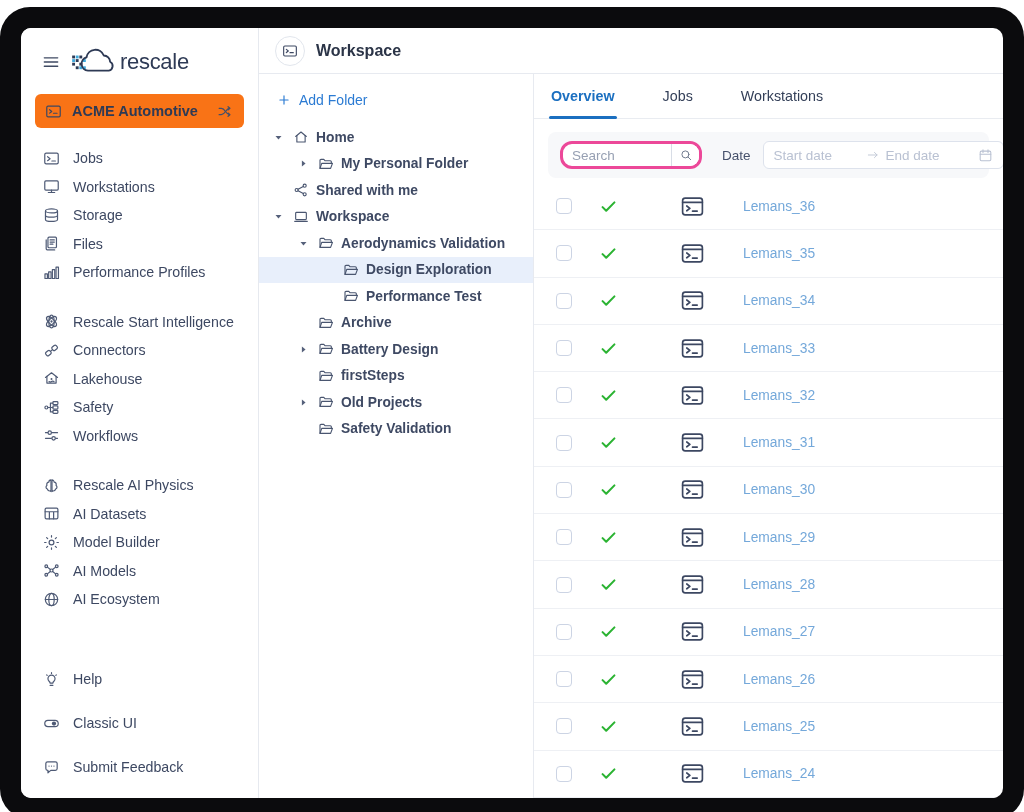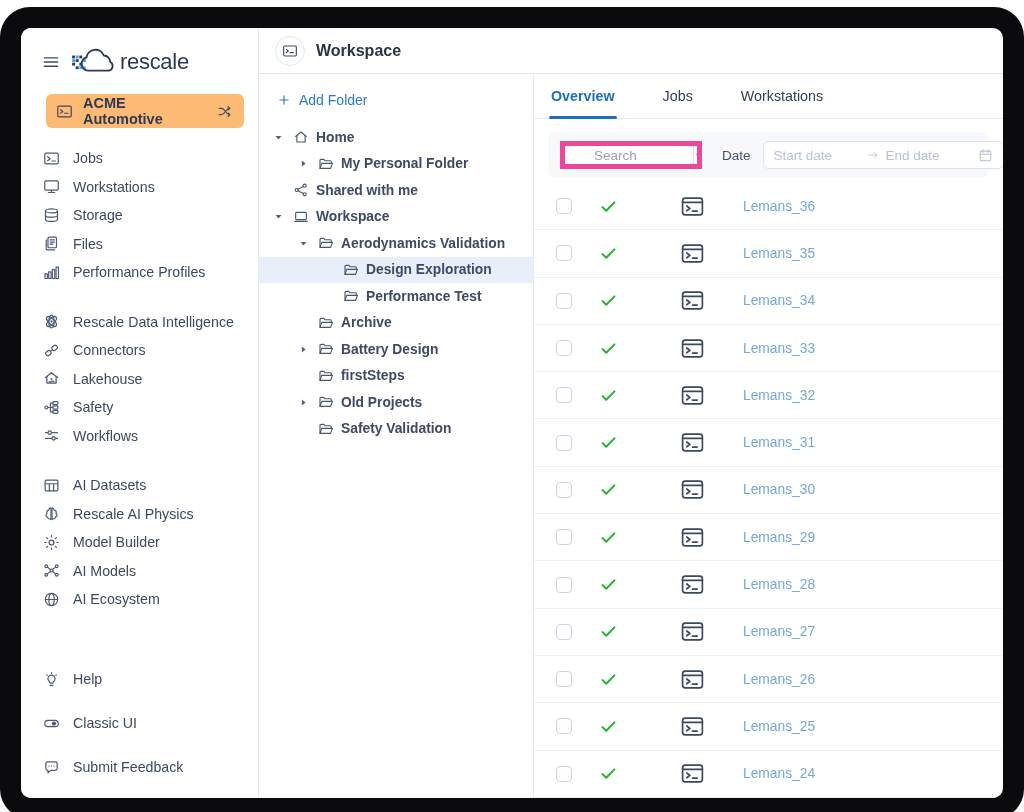--- a/index.html
+++ b/index.html
@@ -13,21 +13,21 @@
   .ic svg { width:100%; height:100%; fill:none; stroke:currentColor; stroke-width:1.7; stroke-linecap:round; stroke-linejoin:round; }
 
   
   .sidebar { width:238px; flex:none; border-right:1px solid #e6e9ef; display:flex; flex-direction:column; padding:14px 14px 16px; background:#fff; }
   .logo-row { display:flex; align-items:center; gap:9px; padding-left:6px; height:40px; }
   .hamb { width:20px; height:20px; color:#3f4a63; cursor:pointer; }
   .logo { display:flex; align-items:center; gap:4px; }
   .logo svg { width:46px; height:32px; }
   .logotext { font-size:22px; color:#2e3a55; font-weight:500; letter-spacing:-0.3px; }
 
-  .account { margin-top:12px; background:#fdba74; border-radius:6px; height:34px; display:flex; align-items:center; gap:10px; padding:0 10px; cursor:pointer;margin-left:11px; }
+  .account { margin-top:12px; background:#f97316; border-radius:6px; height:34px; display:flex; align-items:center; gap:10px; padding:0 10px; cursor:pointer; }
   .account .name { font-size:14.5px; font-weight:600; color:#2e3a55; }
   .account .ic { width:17px; height:17px; color:#3d4862; }
   .account .shuf { margin-left:auto; width:17px; height:17px; color:#444f69; }
 
   .nav-group { margin-top:21px; display:flex; flex-direction:column; }
   .nav-group.first { margin-top:16px; }
   .nav-item { display:flex; align-items:center; gap:13px; height:28.5px; padding-left:8px; cursor:pointer; border-radius:5px; }
   .nav-item .ic { width:17px; height:17px; }
   .nav-label { font-size:14.2px; color:#3d4862; white-space:nowrap; }
 
@@ -55,21 +55,21 @@
   .tic { width:16px; height:16px; color:#4a5670; }
 
   
   .content { flex:1; display:flex; flex-direction:column; min-width:0; }
   .tabs-row { height:45px; flex:none; display:flex; gap:44px; padding:0 15px; border-bottom:1px solid #e9ecf1; }
   .tab { display:flex; align-items:center; font-size:14.3px; color:#333f58; position:relative; cursor:pointer; padding:0 2px; }
   .tab.active { color:#1b6fc0; font-weight:600; }
   .tab.active::after { content:""; position:absolute; left:0; right:0; bottom:-1px; height:3.5px; background:#1b6fc0; border-radius:2px; }
 
   .filter-bar { margin:13px 14px 5px; background:#f7f8fa; border-radius:8px; padding:9px 12px; display:flex; align-items:center; gap:12px; }
-  .search-box { display:flex; background:#fff; border:5px solid #ec4899; border-radius:0; overflow:hidden; height:28px; width:142px; flex:none;padding-left:20px; }
+  .search-box { display:flex; background:#fff; border:3px solid #ec4899; border-radius:12px; overflow:hidden; height:28px; width:142px; flex:none; }
   .search-input { border:none; outline:none; padding:0 9px; font-size:13.5px; width:108px; color:#3e4963; font-family:"Liberation Sans", sans-serif; background:transparent; }
   .search-input::placeholder { color:#97a0b3; }
   .search-btn { width:33px; border-left:1px solid #d8dde6; display:flex; align-items:center; justify-content:center; cursor:pointer; background:#fff; }
   .search-btn .ic { width:14px; height:14px; color:#707a8e; }
   .date-label { font-size:13.5px; color:#46516b; margin-left:8px; }
   .date-range { flex:1; display:flex; align-items:center; background:#fff; border:1px solid #dde2ec; border-radius:6px; height:28px; padding:0 10px; gap:6px; }
   .date-input { border:none; outline:none; font-size:13.5px; color:#3e4963; width:86px; font-family:"Liberation Sans", sans-serif; background:transparent; }
   .date-input.end { flex:1; min-width:0; }
   .date-input::placeholder { color:#b9c1d2; }
   .arrow-ic { width:14px; height:14px; color:#c3cad8; }
@@ -203,21 +203,21 @@
 
       <div class="nav-item">
             <span class="ic">
               <svg viewBox="0 0 24 24">
                 <circle cx="12" cy="12" r="1.6" fill="currentColor" stroke="none"></circle>
                 <ellipse cx="12" cy="12" rx="9" ry="3.8" transform="rotate(45 12 12)"></ellipse>
                 <ellipse cx="12" cy="12" rx="9" ry="3.8" transform="rotate(-45 12 12)"></ellipse>
                 <ellipse cx="12" cy="12" rx="9" ry="3.8" transform="rotate(90 12 12)"></ellipse>
               </svg>
             </span>
-            <span class="nav-label">Rescale Data Intelligence</span>
+            <span class="nav-label">Rescale Start Intelligence</span>
 
           </div>
           <div class="nav-item">
             <span class="ic">
               <svg viewBox="0 0 24 24">
                 <g transform="rotate(-40 12 12)">
                   <rect x="2.5" y="9" width="7.5" height="6" rx="2"></rect>
                   <rect x="14" y="9" width="7.5" height="6" rx="2"></rect>
                   <path d="M10 12h4"></path>
                 </g>
@@ -262,35 +262,35 @@
             <span class="nav-label">Workflows</span>
 
           </div>
         </nav>
 
       <nav class="nav-group">
 
       <div class="nav-item">
             <span class="ic">
               <svg viewBox="0 0 24 24">
+                <path d="M11.3 4.2a3 3 0 0 0-3 3 3 3 0 0 0-2.7 4.3A3.2 3.2 0 0 0 6.1 17c.6 1.8 2.3 3 4.1 2.7.4.6 1.1.8 1.1.8V4.2z"></path>
+                <path d="M12.7 4.2a3 3 0 0 1 3 3 3 3 0 0 1 2.7 4.3 3.2 3.2 0 0 1-.5 5.5c-.6 1.8-2.3 3-4.1 2.7-.4.6-1.1.8-1.1.8V4.2z"></path>
+              </svg>
+            </span>
+            <span class="nav-label">Rescale AI Physics</span>
+
+          </div>
+          <div class="nav-item">
+            <span class="ic">
+              <svg viewBox="0 0 24 24">
                 <rect x="3" y="4.5" width="18" height="15" rx="1.8"></rect>
                 <path d="M3 9.5h18M9 9.5v10M15 9.5v10"></path>
               </svg>
             </span>
             <span class="nav-label">AI Datasets</span>
-
-          </div>
-          <div class="nav-item">
-            <span class="ic">
-              <svg viewBox="0 0 24 24">
-                <path d="M11.3 4.2a3 3 0 0 0-3 3 3 3 0 0 0-2.7 4.3A3.2 3.2 0 0 0 6.1 17c.6 1.8 2.3 3 4.1 2.7.4.6 1.1.8 1.1.8V4.2z"></path>
-                <path d="M12.7 4.2a3 3 0 0 1 3 3 3 3 0 0 1 2.7 4.3 3.2 3.2 0 0 1-.5 5.5c-.6 1.8-2.3 3-4.1 2.7-.4.6-1.1.8-1.1.8V4.2z"></path>
-              </svg>
-            </span>
-            <span class="nav-label">Rescale AI Physics</span>
 
           </div>
           <div class="nav-item">
             <span class="ic">
               <svg viewBox="0 0 24 24">
                 <circle cx="12" cy="12" r="3.4"></circle>
                 <path d="M12 4.3v-2M12 21.7v-2M19.7 12h2M2.3 12h2M17.4 6.6l1.5-1.5M5.1 18.9l1.5-1.5M17.4 17.4l1.5 1.5M5.1 5.1l1.5 1.5"></path>
               </svg>
             </span>
             <span class="nav-label">Model Builder</span>

